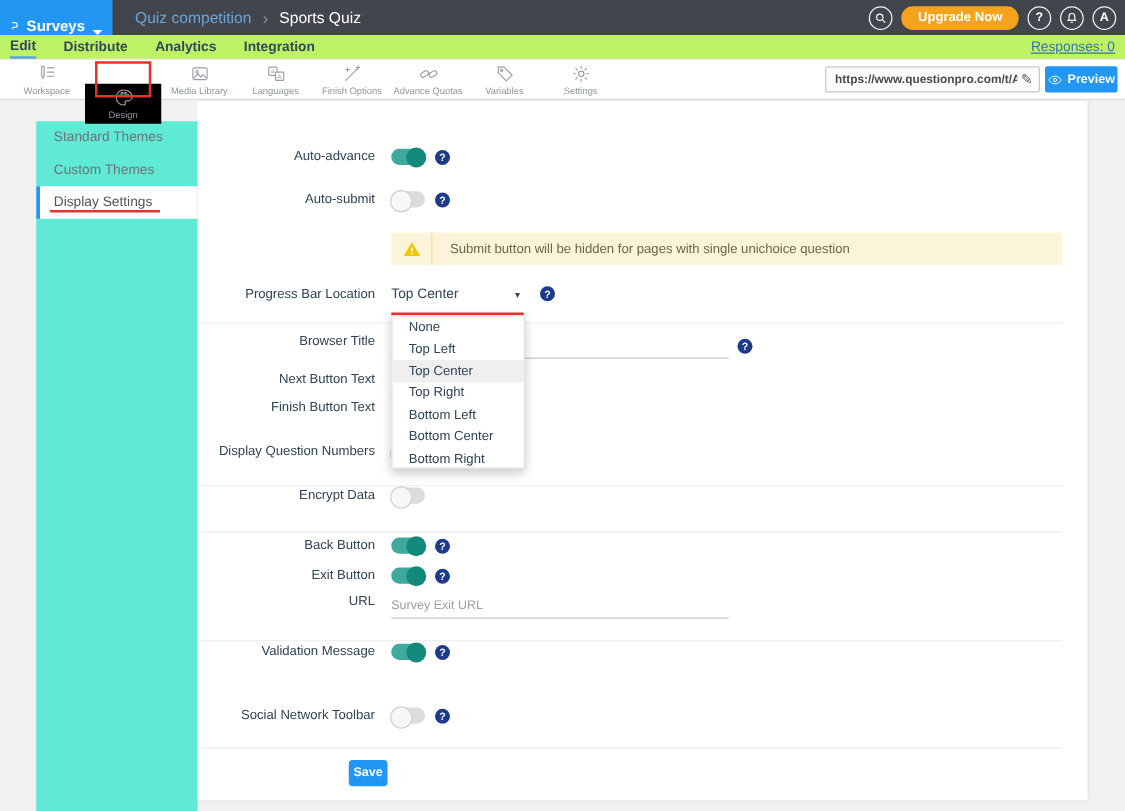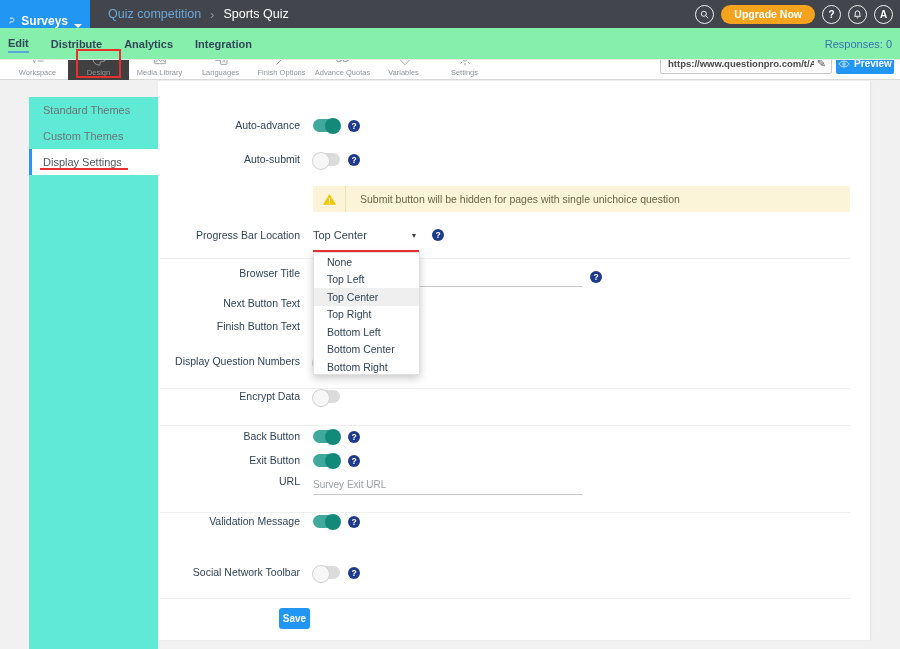--- a/index.html
+++ b/index.html
@@ -15,33 +15,33 @@
   .breadcrumb { display:flex; align-items:center; margin-left:18px; font-size:12.5px; }
   .bc-folder { color:#6aa5d8; cursor:pointer; }
   .bc-sep { color:#8d939a; margin:0 9px; font-size:13px; }
   .bc-survey { color:#ffffff; }
   .topbar-right { position:absolute; right:7px; top:0; height:28px; display:flex; align-items:center; gap:7px; }
   .circle-btn { width:19px; height:19px; border-radius:50%; border:1.4px solid rgba(255,255,255,.92); color:#fff; display:flex; align-items:center; justify-content:center; font-size:10px; font-weight:700; cursor:pointer; }
   .circle-btn svg { width:11px; height:11px; stroke:#fff; fill:none; stroke-width:2; }
   .upgrade-btn { height:19px; background:#f5a31c; border:none; border-radius:10px; color:#fff; font-size:10.5px; font-weight:700; padding:0 13px; cursor:pointer; font-family:inherit; }
 
   
-  .subnav { position:absolute; left:0; top:28px; width:900px; height:32px; background:#86efac; border-bottom:1px solid #e9e9e9; display:flex; align-items:center; z-index:19; }
+  .subnav { position:absolute; left:0; top:28px; width:900px; height:20px; background:#bef264; border-bottom:1px solid #e9e9e9; display:flex; align-items:center; z-index:19; }
   .subnav-item { font-size:11px; font-weight:700; color:#33475b; margin-left:8px; padding:3px 0 2px 0; cursor:pointer; }
   .subnav-item + .subnav-item { margin-left:22px; }
   .subnav-item.active { border-bottom:2px solid #58a6dc; }
-  .responses { position:absolute; right:8px; font-size:11px; color:#3573b1; }
+  .responses { position:absolute; right:8px; font-size:11px; color:#3573b1;text-decoration:underline; }
 
   
   .toolbar { position:absolute; left:0; top:48px; width:900px; height:32px; background:#fff; border-bottom:1px solid #d9d9d9; display:flex; z-index:18; }
   .tb-item { width:61px; height:32px; display:flex; flex-direction:column; align-items:center; justify-content:center; gap:1px; cursor:pointer; }
   .tb-item:first-child { margin-left:7px; }
   .tb-item svg { width:16px; height:16px; stroke:#9aa0a6; fill:none; stroke-width:1.4; stroke-linecap:round; stroke-linejoin:round; }
   .tb-item .tb-label { font-size:7.5px; color:#8f959b; white-space:nowrap; }
-  .tb-item.active { background:#404040; }
+  .tb-item.active { background:#000000;margin-top:19px; }
   .design-annotation { position:absolute; left:76px; top:49px; width:45px; height:29px; border:2.5px solid #e8302e; z-index:25; pointer-events:none; }
   .tb-url { position:absolute; right:68px; top:5px; width:172px; height:21px; background:#fbfbfb; border:1px solid #c8c8c8; border-radius:2px; display:flex; align-items:center; padding:0 5px 0 7px; }
   .tb-url input { flex:1; min-width:0; border:none; background:transparent; font-size:9.5px; color:#4a4a4a; font-weight:700; font-family:inherit; outline:none; }
   .tb-url .pencil { font-size:11px; color:#555; cursor:pointer; margin-left:3px; }
   .preview-btn { position:absolute; right:6px; top:5px; width:58px; height:21px; background:#2196f3; border:none; border-radius:2px; color:#fff; font-size:10px; font-weight:700; display:flex; align-items:center; justify-content:center; gap:4px; cursor:pointer; font-family:inherit; }
   .preview-btn svg { width:12px; height:12px; stroke:#fff; fill:none; stroke-width:1.6; }
 
   
   .sidebar { position:absolute; left:29px; top:97px; bottom:0; width:129px; background:#5eead4; z-index:5; }
   .side-item { height:26px; display:flex; align-items:center; padding-left:14px; font-size:11px; color:#6e747a; cursor:pointer; position:relative; }

